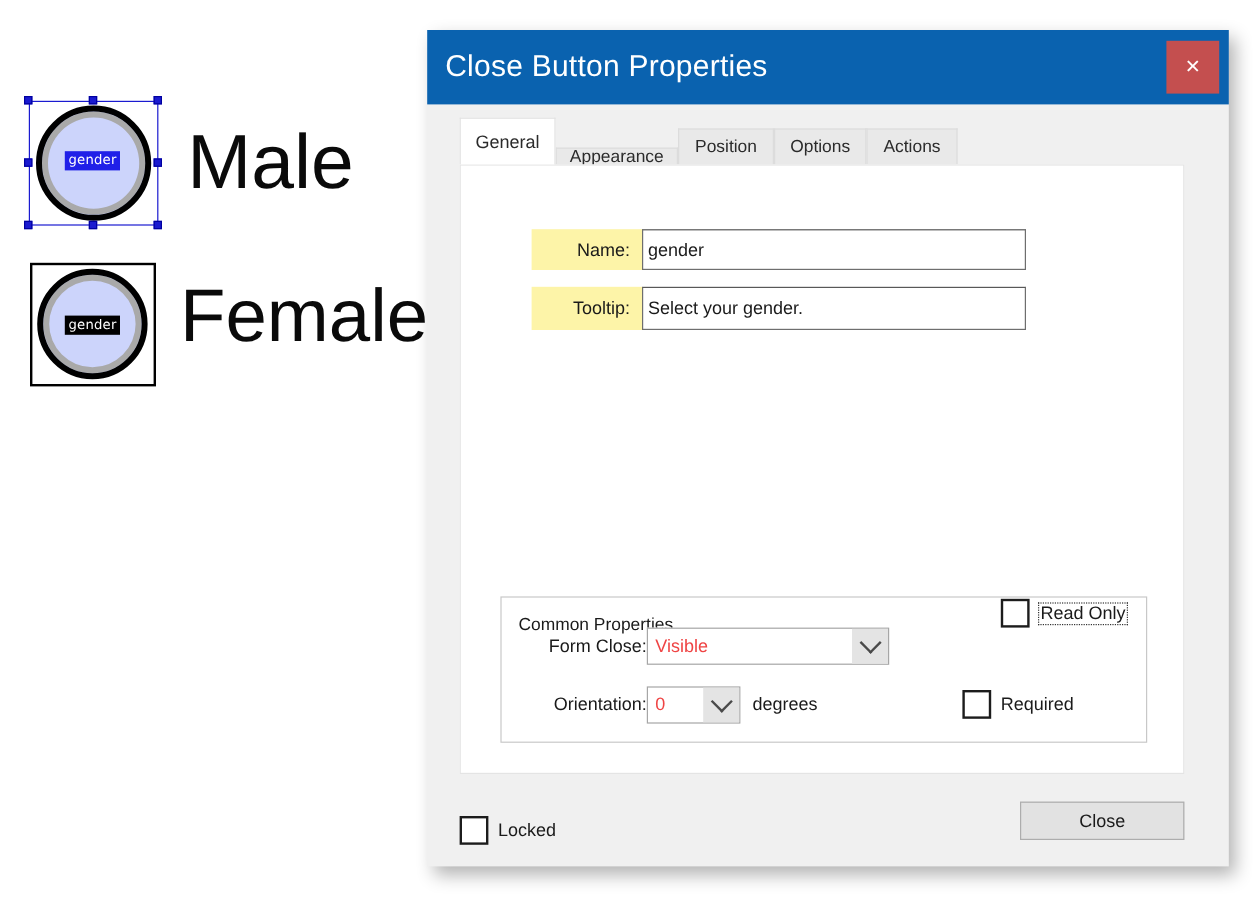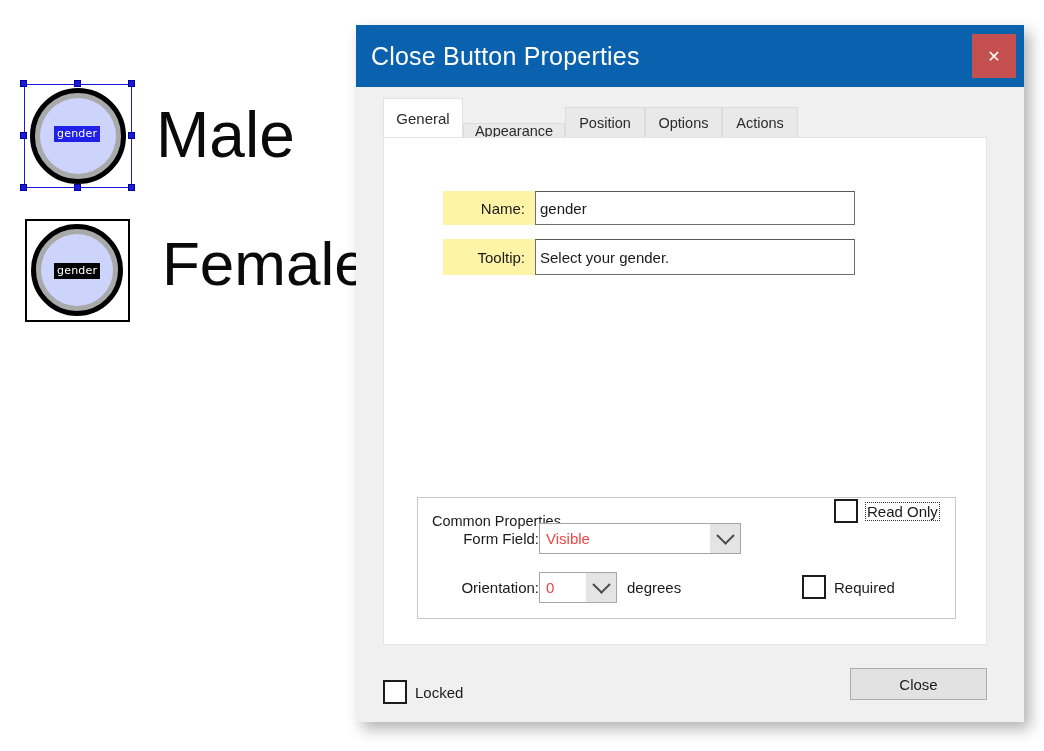--- a/index.html
+++ b/index.html
@@ -300,21 +300,21 @@
   </div>
 
   <div class="doc-label" style="left:156px; top:98px; font-size:64px;">Male</div>
 
   <div class="radio-widget" style="left:25px; top:219px; width:105px; height:103px;">
     <div class="radio-box plain-box" style="width:105px; height:103px;"></div>
     <div class="radio-graphic" style="left:6px; top:5px; width:92px; height:92px;"></div>
     <div class="radio-caption cap-black" style="left:29px; top:44px;">gender</div>
   </div>
 
-  <div class="doc-label" style="left:150px; top:228px; font-size:62px;margin-left:12px;">Female</div>
+  <div class="doc-label" style="left:150px; top:228px; font-size:62px;">Female</div>
 </div>
 
 <div id="dialog">
 
   <div id="titlebar">
     <div id="title-text">Close Button Properties</div>
     <button id="close-btn">✕</button>
   </div>
 
   <div id="tabstrip">
@@ -334,21 +334,21 @@
 
     <div class="field-row" style="left:59px; top:101px; height:36px;">
       <div class="field-label">Tooltip:</div>
       <input class="text-input" type="text" style="height: 36px;" value="Select your gender.">
     </div>
   </div>
 
   <div id="common-group"></div>
   <div id="common-legend">Common Properties</div>
 
-  <div class="prop-label" style="left:65px; top:505px; width:118px;">Form Field:</div>
+  <div class="prop-label" style="left:65px; top:505px; width:118px;">Form Close:</div>
 
   <div class="combo" style="left:183px; top:498px; width:202px; height:31px;">
     <span class="combo-value">Visible</span>
     <span class="combo-arrow">
         <i class="chev"></i>
       </span>
   </div>
 
   <div class="prop-label" style="left:65px; top:554px; width:118px;">Orientation:</div>
 

